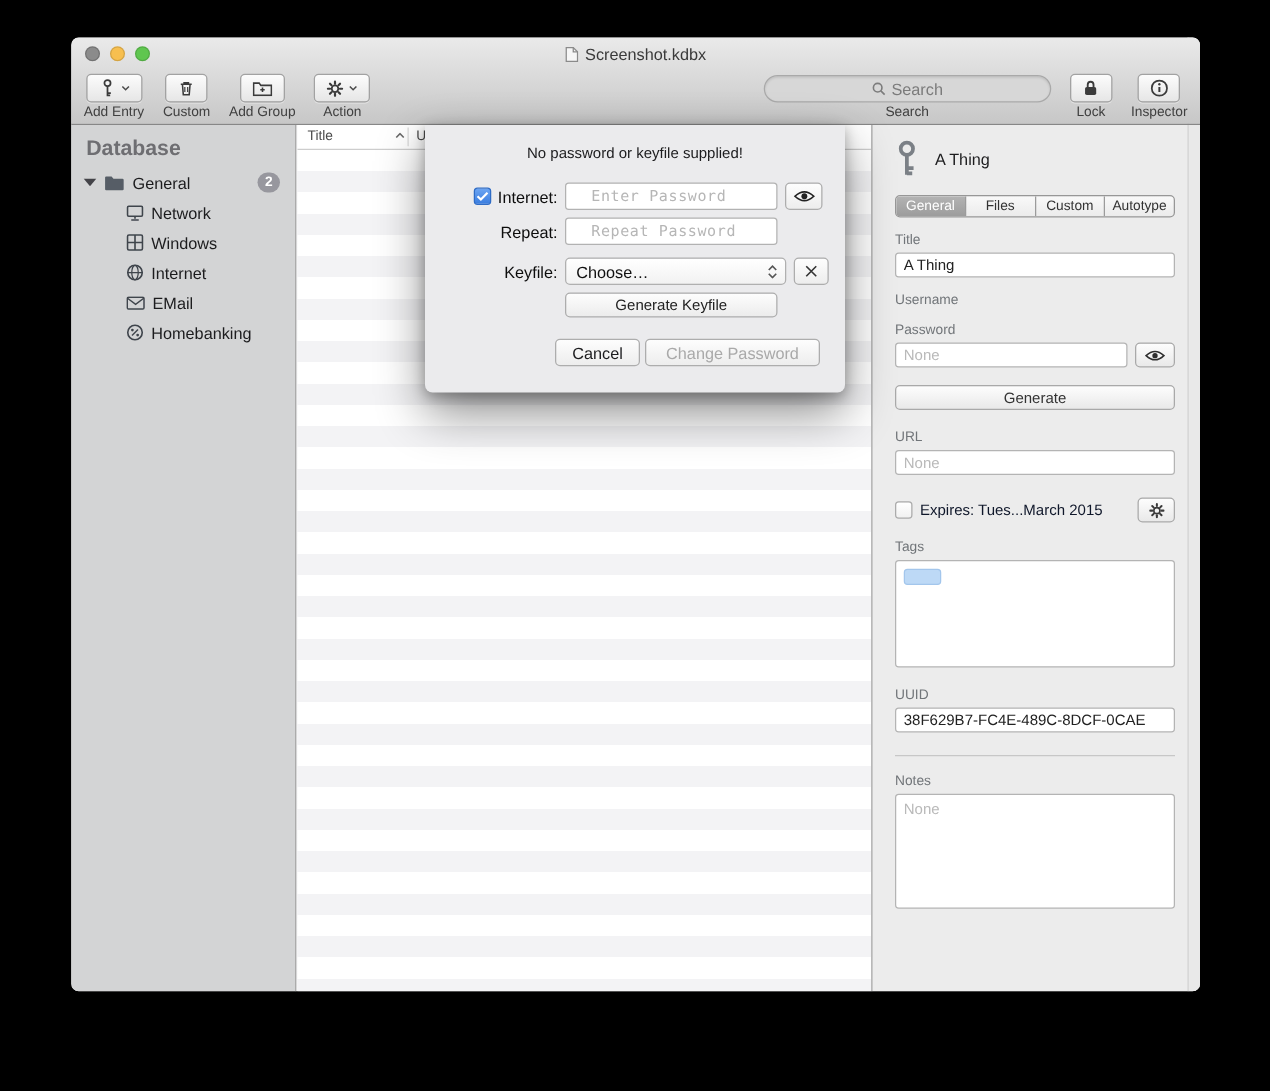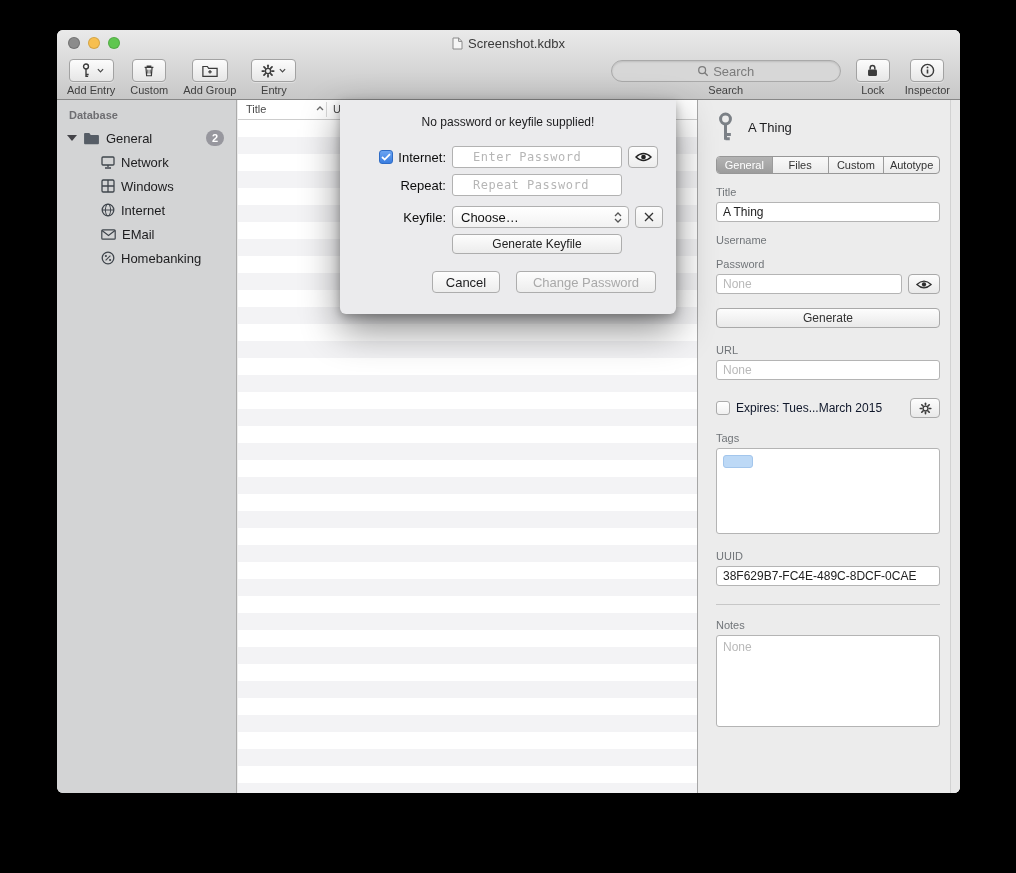--- a/index.html
+++ b/index.html
@@ -29,21 +29,21 @@
     justify-content:center;gap:4px;padding:0 9px;color:#3c3c3c;box-shadow:0 1px 0 rgba(255,255,255,.35)}
   .tlabel{font-size:11px;color:#404040;white-space:nowrap}
   .searchwrap{width:230px;height:22px;margin-top:1px;border:1px solid #a9a9a9;border-radius:11px;
     background:#d7d7d7;box-shadow:inset 0 1px 2px rgba(0,0,0,.12);display:flex;
     align-items:center;justify-content:center;gap:4px;color:#7b7b7b;font-size:13px}
   .iconbtn-sm{width:34px}
 
   
   .sidebar{position:absolute;top:70px;left:0;width:180px;bottom:0;background:#d3d4d5;
     border-right:1px solid #ababab}
-  .s-header{padding:9px 0 5px 12px;font-size:11px;font-weight:bold;color:#6e6e72}
+  .s-header{padding:9px 0 5px 12px;font-size:17px;font-weight:bold;color:#6e6e72}
   .s-item{height:24px;display:flex;align-items:center;font-size:13px;color:#1c1c1e;gap:6px}
   .s-root{padding-left:10px}
   .s-child{padding-left:44px}
   .s-icon{color:#3f454c;flex:none}
   .badge{margin-left:auto;margin-right:12px;background:#97979e;color:#fff;font-size:11px;
     font-weight:bold;border-radius:9px;min-width:18px;height:16px;line-height:16px;text-align:center;padding:0 5px}
   .disc{width:0;height:0;border-left:5px solid transparent;border-right:5px solid transparent;
     border-top:6px solid #434348;flex:none}
 
   
@@ -110,21 +110,21 @@
   .dlg-inp::placeholder{font-family:"DejaVu Sans Mono",monospace;color:#b6b6b6;letter-spacing:.5px}
   .dlg-sq{margin-left:6px;width:30px;height:22px;border:1px solid #adadad;border-radius:4px;
     background:linear-gradient(#fdfdfd,#ededed);display:flex;align-items:center;justify-content:center;color:#222;flex:none}
   .popup{margin-left:6px;width:177px;height:22px;border:1px solid #b0b0b0;border-radius:4px;
     background:linear-gradient(#fff,#f2f2f2);display:flex;align-items:center;font-size:13px;color:#111;padding-left:8px}
   .popup .stepper{margin-left:auto;width:17px;display:flex;flex-direction:column;align-items:center;
     gap:1px;color:#555;padding-right:3px}
   .dlg-generate{position:absolute;left:112px;top:134px;width:170px;height:20px;
     border:1px solid #adadad;border-radius:4px;background:linear-gradient(#fdfdfd,#ececec);
     display:flex;align-items:center;justify-content:center;font-size:12px;color:#222}
-  .dlg-buttons{position:absolute;top:171px;right:20px;display:flex;gap:16px}
+  .dlg-buttons{position:absolute;top:171px;right:20px;display:flex;gap:4px}
   .pbtn{height:22px;border:1px solid #adadad;border-radius:4px;
     background:linear-gradient(#fdfdfd,#ededed);display:flex;align-items:center;justify-content:center;font-size:13px}
   .btn-cancel{width:68px;color:#1c1c1e}
   .btn-change{width:140px;color:#a9a9a9}
 </style>
 </head>
 <body>
 
 <div class="window">
 
@@ -206,21 +206,21 @@
                   </g>
                   <circle cx="8" cy="8" r="3" fill="none" stroke="#3b3b3b" stroke-width="1.6"></circle>
                 </svg>
             </span>
             <span>
               <svg width="7" height="5" viewBox="0 0 8 5">
                   <polyline points="1,1 4,4 7,1" fill="none" stroke="#4a4a4a" stroke-width="1.4"></polyline>
                 </svg>
             </span>
           </div>
-          <div class="tlabel">Entry</div>
+          <div class="tlabel">Action</div>
         </div>
       </div>
 
       <div class="tgroup">
         <div class="tool">
           <div class="searchwrap">
             <span>
               <svg width="12" height="12" viewBox="0 0 14 14">
                   <circle cx="6" cy="6" r="4" fill="none" stroke="#7c7c7c" stroke-width="1.5"></circle>
                   <line x1="9" y1="9" x2="12.5" y2="12.5" stroke="#7c7c7c" stroke-width="1.5"></line>

